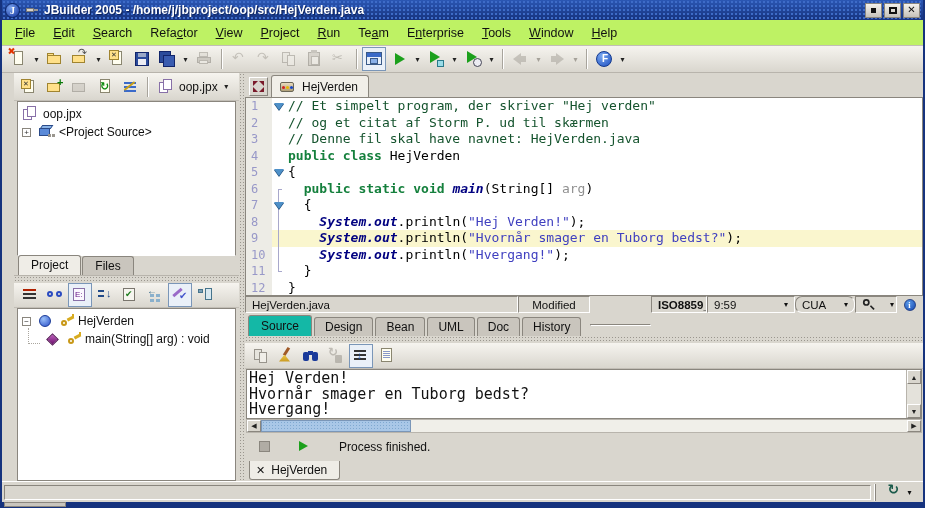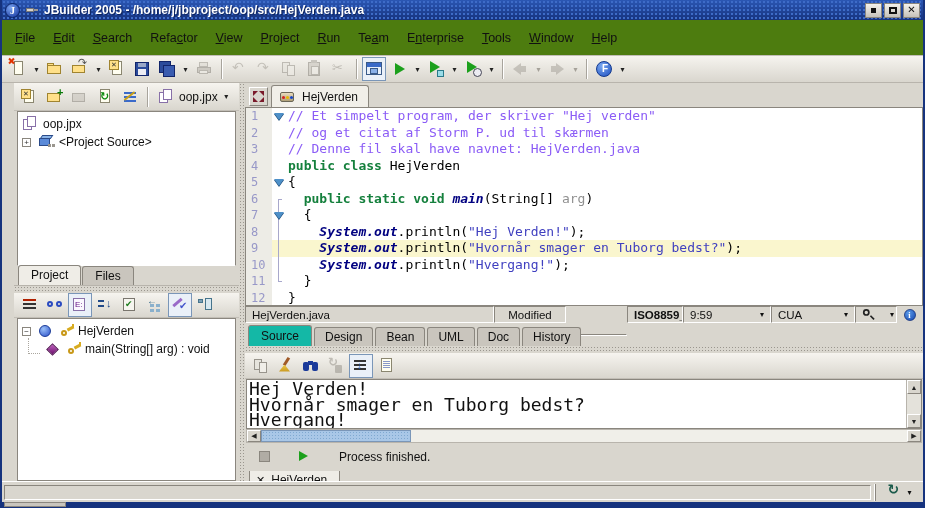--- a/index.html
+++ b/index.html
@@ -21,21 +21,21 @@
   .wbtn .mx{width:8px;height:7px;border:2px solid #111;}
   .wbtn.close{font-size:10px;font-weight:bold;line-height:1;}
   .ic-jlogo{width:15px;height:15px;border-radius:50%;flex:0 0 auto;
     background:radial-gradient(circle at 35% 30%,#7AA4F0,#10309A);border:1px solid #0A2468;
     color:#fff;font:bold 10px "Liberation Serif",serif;display:flex;align-items:center;justify-content:center;}
   .ic-pin{position:relative;width:14px;height:14px;flex:0 0 auto;}
   .ic-pin::before{content:"";position:absolute;left:1px;top:5px;width:8px;height:4px;background:#D8D4CC;border:1px solid #777;}
   .ic-pin::after{content:"";position:absolute;left:9px;top:6px;width:4px;height:2px;background:#999;}
 
   
-  #menubar{height:36px;display:flex;align-items:center;padding:0 4px;background:#4d7c0f;border-bottom:1px solid #C2BEB6;}
+  #menubar{height:26px;display:flex;align-items:center;padding:0 4px;background:#bef264;border-bottom:1px solid #C2BEB6;}
   .menu-item{padding:2px 9px;font-size:12.5px;white-space:nowrap;}
 
   
   .tb{display:flex;align-items:center;padding:2px 4px;gap:1px;
       background:linear-gradient(#F6F4EF,#D9D6CE);}
   #toolbar{height:27px;border-bottom:1px solid #B8B4AC;}
   .tbtn{padding:1px;border:1px solid transparent;display:flex;align-items:center;}
   .tbtn.pressed{background:#EAF0F8;border:1px solid #7A96B8;}
   .tbtn.disabled{opacity:.55;}
   .tsep{width:1px;height:20px;background:#A8A49C;box-shadow:1px 0 0 #fff;margin:0 4px;flex:0 0 auto;}
@@ -203,53 +203,53 @@
   .cl .ln{width:26px;flex:0 0 auto;padding-left:5px;color:#9898C8;background:#EDECE6;font-size:12px;}
   .cl .body{flex:1;display:flex;min-width:0;}
   .cl.hl .body{background:#FAF6CE;}
   .cl .fm{width:16px;flex:0 0 auto;position:relative;}
   .fold{position:absolute;left:2px;top:5px;width:0;height:0;border-left:5px solid transparent;
     border-right:5px solid transparent;border-top:7px solid #4E90C8;filter:drop-shadow(0 1px 0 #1A4A7A);}
   .br{position:absolute;left:6px;}
   .br-start{top:8px;height:calc(100% - 8px);width:4px;border-left:1px solid #A8A8CC;border-top:1px solid #A8A8CC;}
   .br-mid{top:0;height:100%;border-left:1px solid #A8A8CC;}
   .br-end{top:0;height:9px;width:4px;border-left:1px solid #A8A8CC;border-bottom:1px solid #A8A8CC;}
-  .sg-cm{color:#8b5cf6;}
+  .sg-cm{color:#14532d;}
   .sg-kw{color:#15803d;font-weight:bold;}
   .sg-fn{color:#000080;font-weight:bold;font-style:italic;}
   .sg-ob{color:#000080;font-weight:bold;font-style:italic;}
   .sg-st{color:#4040C0;}
   .sg-ar{color:#909090;}
   .sg-pl{color:#000;}
 
   
   #estatus{height:17px;display:flex;flex:0 0 auto;}
   .scell{border:1px solid;border-color:#8A867E #FFF #FFF #8A867E;display:flex;align-items:center;
     padding:0 6px;font-size:11.5px;white-space:nowrap;overflow:hidden;}
   .scell .dd{margin-left:auto;font-size:8px;}
   #sc-file{flex:1;}
   #sc-state{width:72px;justify-content:center;}
   #sc-mode{width:61px;justify-content:center;margin-top:28px;}
   #sc-enc{width:56px;font-weight:bold;}
   #sc-time{width:88px;justify-content:center;gap:14px;}
-  #sc-keymap{width:84px;justify-content:center;gap:6px;}
+  #sc-keymap{width:60px;justify-content:center;gap:6px;border-radius:7px;}
   #sc-search{width:42px;gap:1px;padding:0 2px;}
   #sc-info{width:26px;justify-content:center;border:none;padding:0;}
   #sc-search .ic,#sc-info .ic{transform:scale(.85);}
 
   
   #vtabs{height:23px;display:flex;align-items:flex-end;gap:2px;padding-left:3px;flex:0 0 auto;}
   .vtab{padding:2px 10px;font-size:12px;border:1px solid #8A867E;border-bottom:none;border-radius:3px 3px 0 0;background:#C9C5BD;}
   .vtab.active{background:#14b8a6;padding:3px 12px;}
 
   
   #outbar{height:26px;border-bottom:1px solid #C2BEB6;flex:0 0 auto;}
   #outwrap{height:50px;flex:0 0 auto;position:relative;background:#fff;border:1px solid #8A867E;margin:0 1px;}
   #outlines{position:absolute;left:2px;top:1px;right:16px;bottom:0;overflow:hidden;
-    font-family:"DejaVu Sans Mono","Liberation Mono",monospace;font-size:18px;line-height:15.5px;white-space:pre;}
+    font-family:"DejaVu Sans Mono","Liberation Mono",monospace;font-size:15px;line-height:15.5px;white-space:pre;}
   #vscroll{position:absolute;right:0;top:0;bottom:0;width:15px;background:#E4E2DB;border-left:1px solid #B8B4AC;
     display:flex;flex-direction:column;justify-content:space-between;}
   .sbtn{height:14px;border:1px solid;border-color:#FFF #8A867E #8A867E #FFF;background:#D9D6CE;
     font-size:7px;display:flex;align-items:center;justify-content:center;color:#222;}
   #hscroll{height:14px;flex:0 0 auto;position:relative;background:#F0EFE9;border:1px solid #B8B4AC;margin:0 1px;display:flex;}
   #hscroll .sbtn{width:14px;height:100%;}
   #hthumb{width:150px;height:100%;border:1px solid #7A96B8;
     background:#A9C7E7;background-image:radial-gradient(#7FA8D0 .8px,transparent .9px);background-size:3px 3px;}
   #htrack{flex:1;}
 

